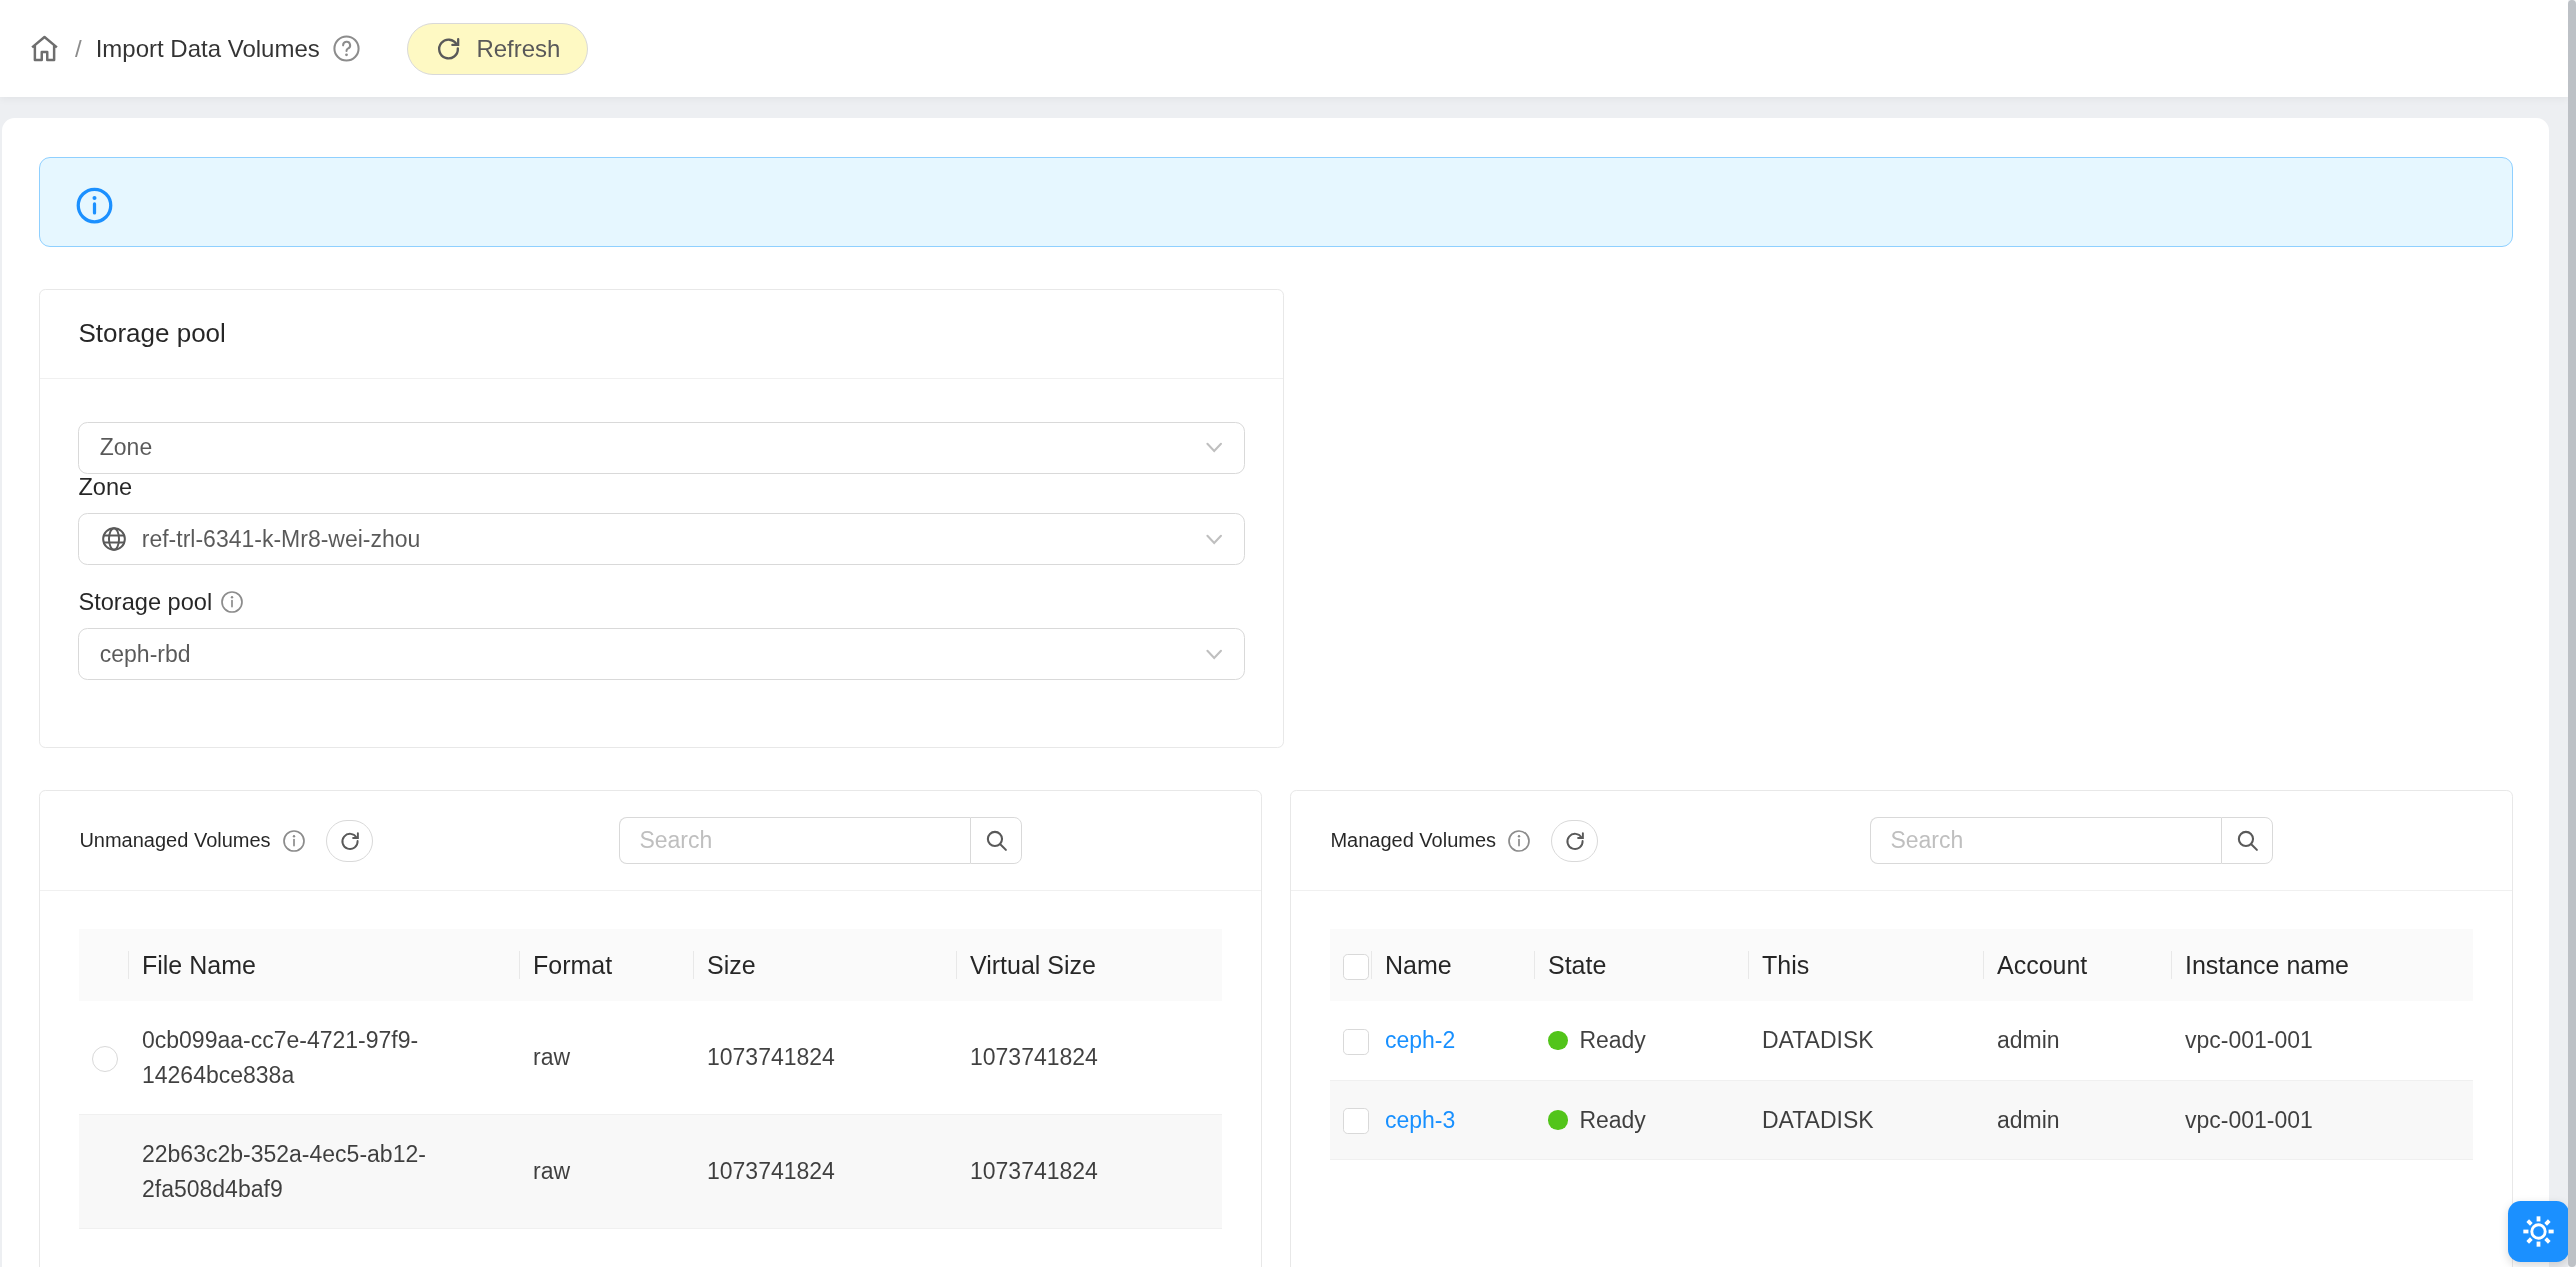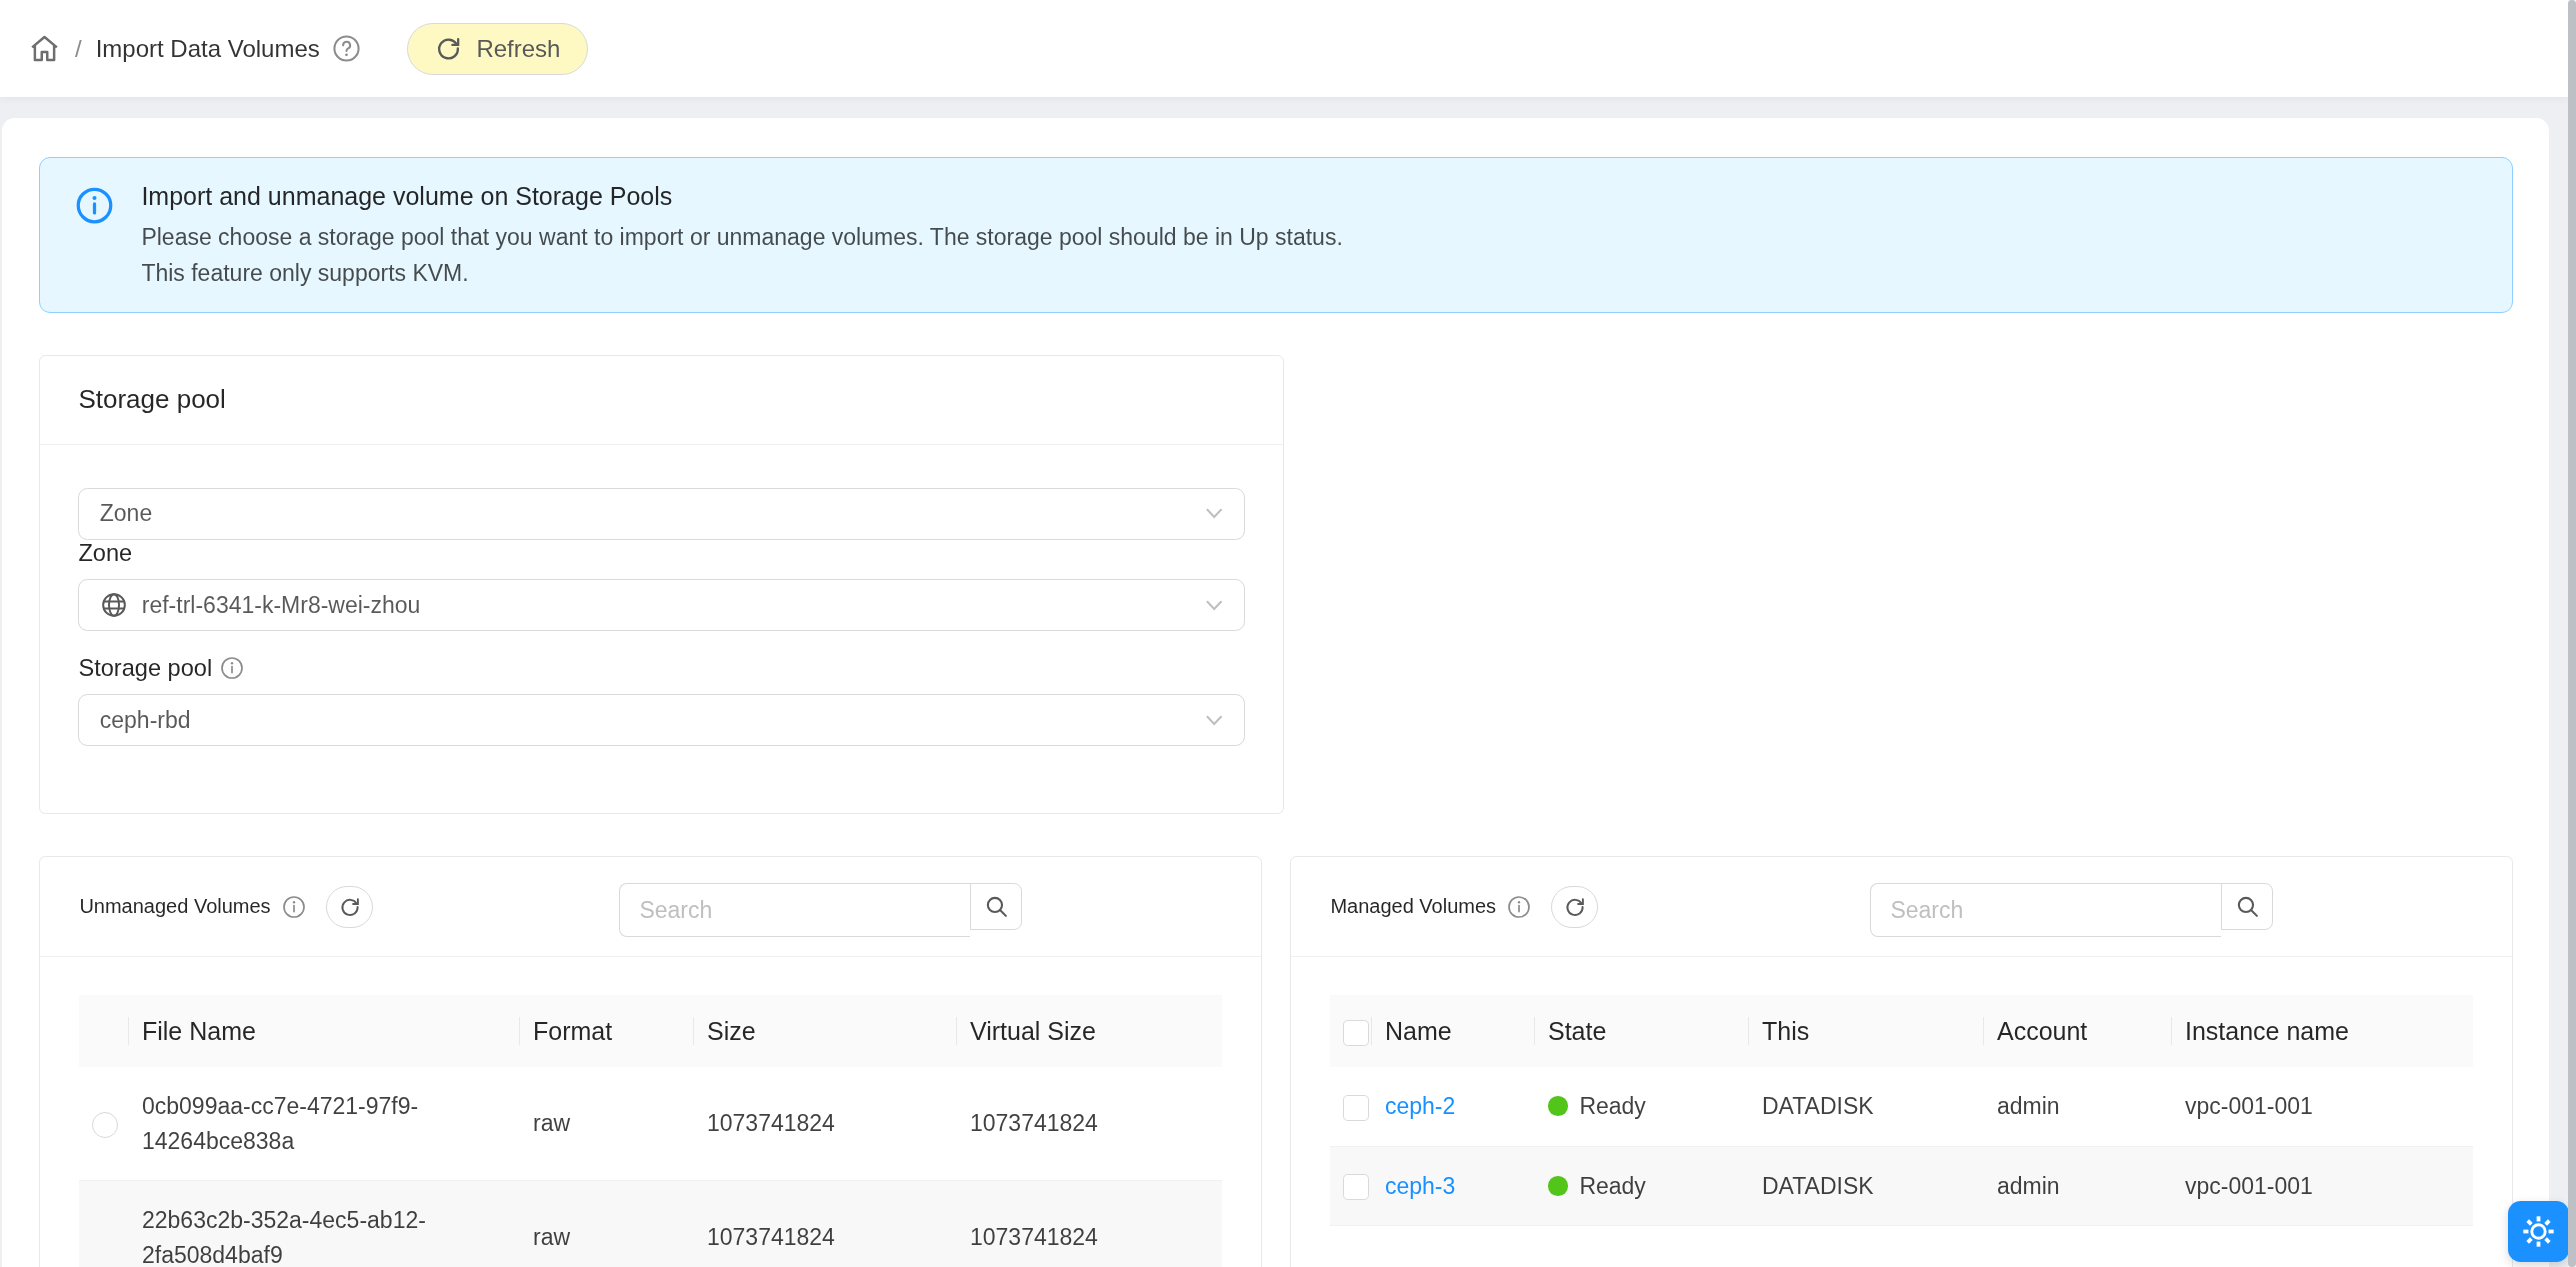--- a/index.html
+++ b/index.html
@@ -79,21 +79,21 @@
   .section-title { font-size:20px; font-weight:400; color:rgba(0,0,0,0.85); }
   .table-head .info-circle { margin-left:11px; }
   .refresh-circle {
     margin-left:20.4px; width:47px; height:42px; border:1.6px solid #d9d9d9; border-radius:22px;
     background:#fff; display:flex; align-items:center; justify-content:center;
     color:#595959; cursor:pointer;
   }
   .refresh-circle svg { width:22px; height:22px; }
   .searchbar { margin-left:auto; margin-right:200px; display:flex; height:47px; }
   .searchbar input {
-    width:351px; height:54px; border:1.6px solid #d9d9d9; border-right:none;
+    width:351px; height:47px; border:1.6px solid #d9d9d9; border-right:none;
     border-radius:7.9px 0 0 7.9px; padding:0 19px; font-size:23px;
     font-family:"Liberation Sans", sans-serif; color:rgba(0,0,0,0.75); outline:none;
   }
   .searchbar input::placeholder { color:#bfbfbf; }
   .search-btn {
     width:52px; height:47px; border:1.6px solid #d9d9d9; border-radius:0 7.9px 7.9px 0;
     background:#fff; display:flex; align-items:center; justify-content:center;
     color:#595959; cursor:pointer;
   }
   .search-btn svg { width:25px; height:25px; }
@@ -165,25 +165,20 @@
 </div>
 
 <div class="main-panel">
 
   <div class="alert">
     <svg class="alert-icon" viewBox="0 0 24 24" fill="none" stroke="currentColor" stroke-width="2">
       <circle cx="12" cy="12" r="10"></circle>
       <line x1="12" y1="11" x2="12" y2="16.6" stroke-linecap="round"></line>
       <circle cx="12" cy="7.4" r="1.25" fill="currentColor" stroke="none"></circle>
     </svg>
-    <div>
-      <div class="alert-title">Import and unmanage volume on Storage Pools</div>
-      <div class="alert-desc">Please choose a storage pool that you want to import or unmanage volumes. The storage pool should be in Up status.</div>
-      <div class="alert-desc">This feature only supports KVM.</div>
-    </div>
   </div>
 
   <div class="card storage-card">
     <div class="card-head">Storage pool</div>
     <div class="storage-body">
 
       <div class="select">
         <span>Zone</span>
         <svg class="chevron" viewBox="0 0 24 24" fill="none" stroke="currentColor" stroke-width="2.4" stroke-linecap="round">
             <polyline points="4,8 12,16.5 20,8"></polyline>

